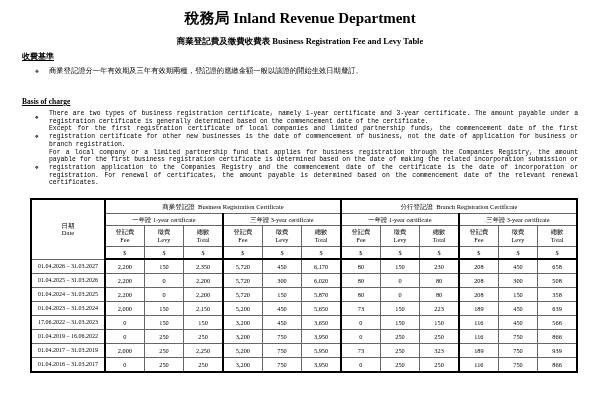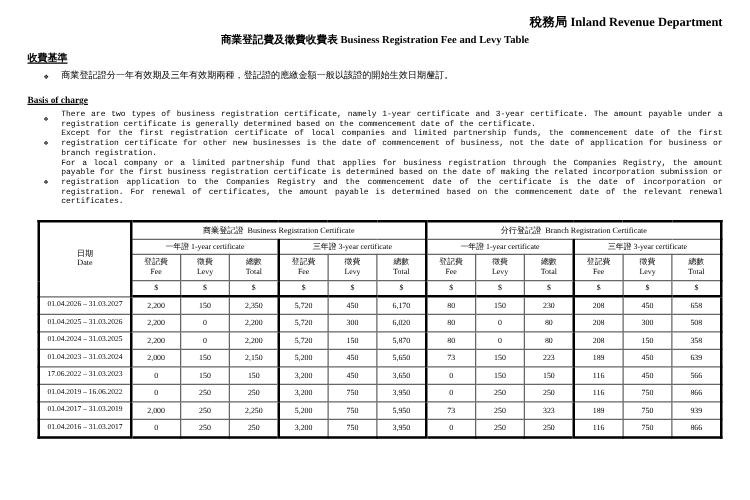--- a/index.html
+++ b/index.html
@@ -2,24 +2,24 @@
 <html><head>
 <meta charset="utf-8">
 <style>
   html,body{margin:0;padding:0;background:#fff;}
   .page{
     position:relative;width:600px;height:400px;overflow:hidden;
     background:#fff;color:#000;
     font-family:"Liberation Serif","DejaVu Serif",serif;
     box-sizing:border-box;padding:13px 22px 0 22px;
   }
-  .title1{text-align:right;font-size:10px;line-height:11px;font-weight:bold;}
-  .title2{text-align:center;font-size:8.5px;line-height:11px;font-weight:bold;margin-top:2px;}
+  .title1{text-align:center;font-size:15px;line-height:11px;font-weight:bold;}
+  .title2{text-align:center;font-size:8.5px;line-height:11px;font-weight:bold;margin-top:12px;}
   .sec-heading{font-size:8px;line-height:11px;font-weight:bold;text-decoration:underline;margin-top:4px;}
-  .sec-heading.en{font-size:7.5px;margin-top:6px;}
+  .sec-heading.en{font-size:7.5px;margin-top:18px;}
   .bullets{margin-top:3px;}
   .bullet{display:flex;align-items:center;font-family:Liberation Mono, monospace;}
   .bullets.zh .bullet{font-size:7.3px;line-height:13px;}
   .bullets.zh .b-icon{flex:0 0 14px;margin-left:13px;font-size:6.5px;line-height:13px;}
   .bullets.zh .b-text{flex:1;}
   .bullets.en .bullet{font-size:6.4px;line-height:7.7px;}
   .bullets.en .b-icon{flex:0 0 14px;margin-left:13px;font-size:6px;line-height:7.7px;}
   .bullets.en .b-text{flex:1;text-align:justify;}
   table.fee{
     border-collapse:collapse;table-layout:fixed;

